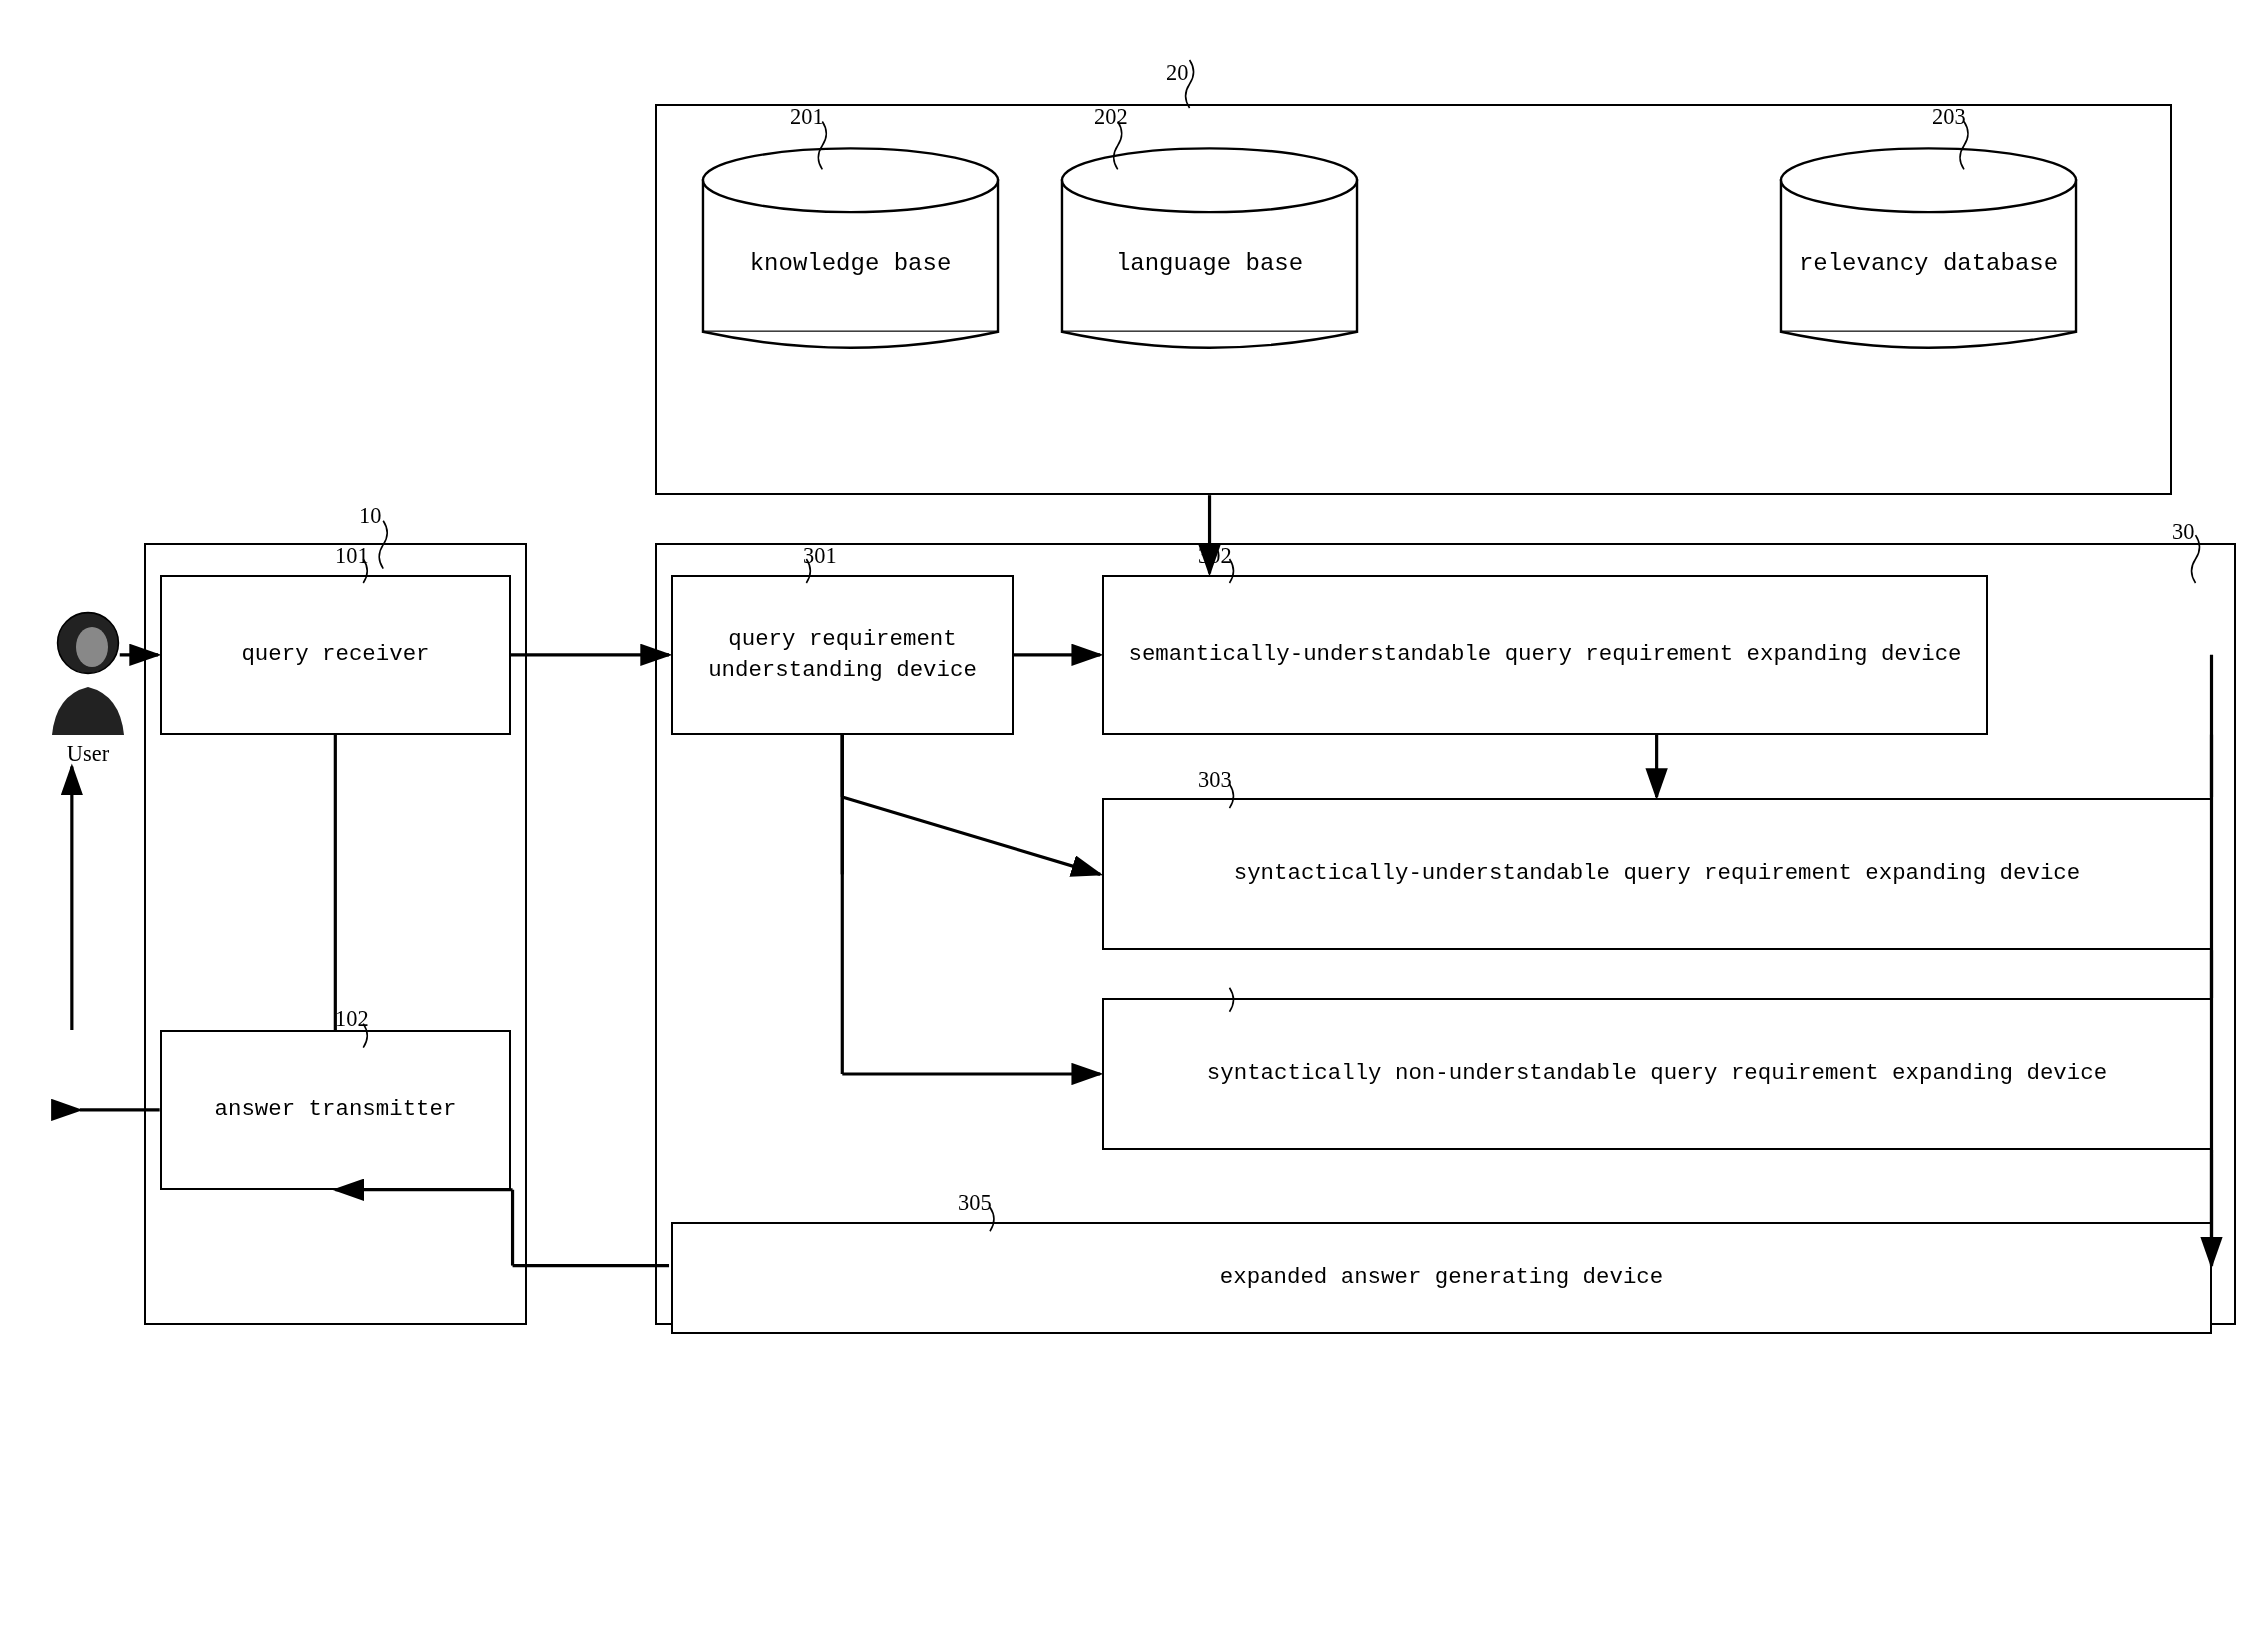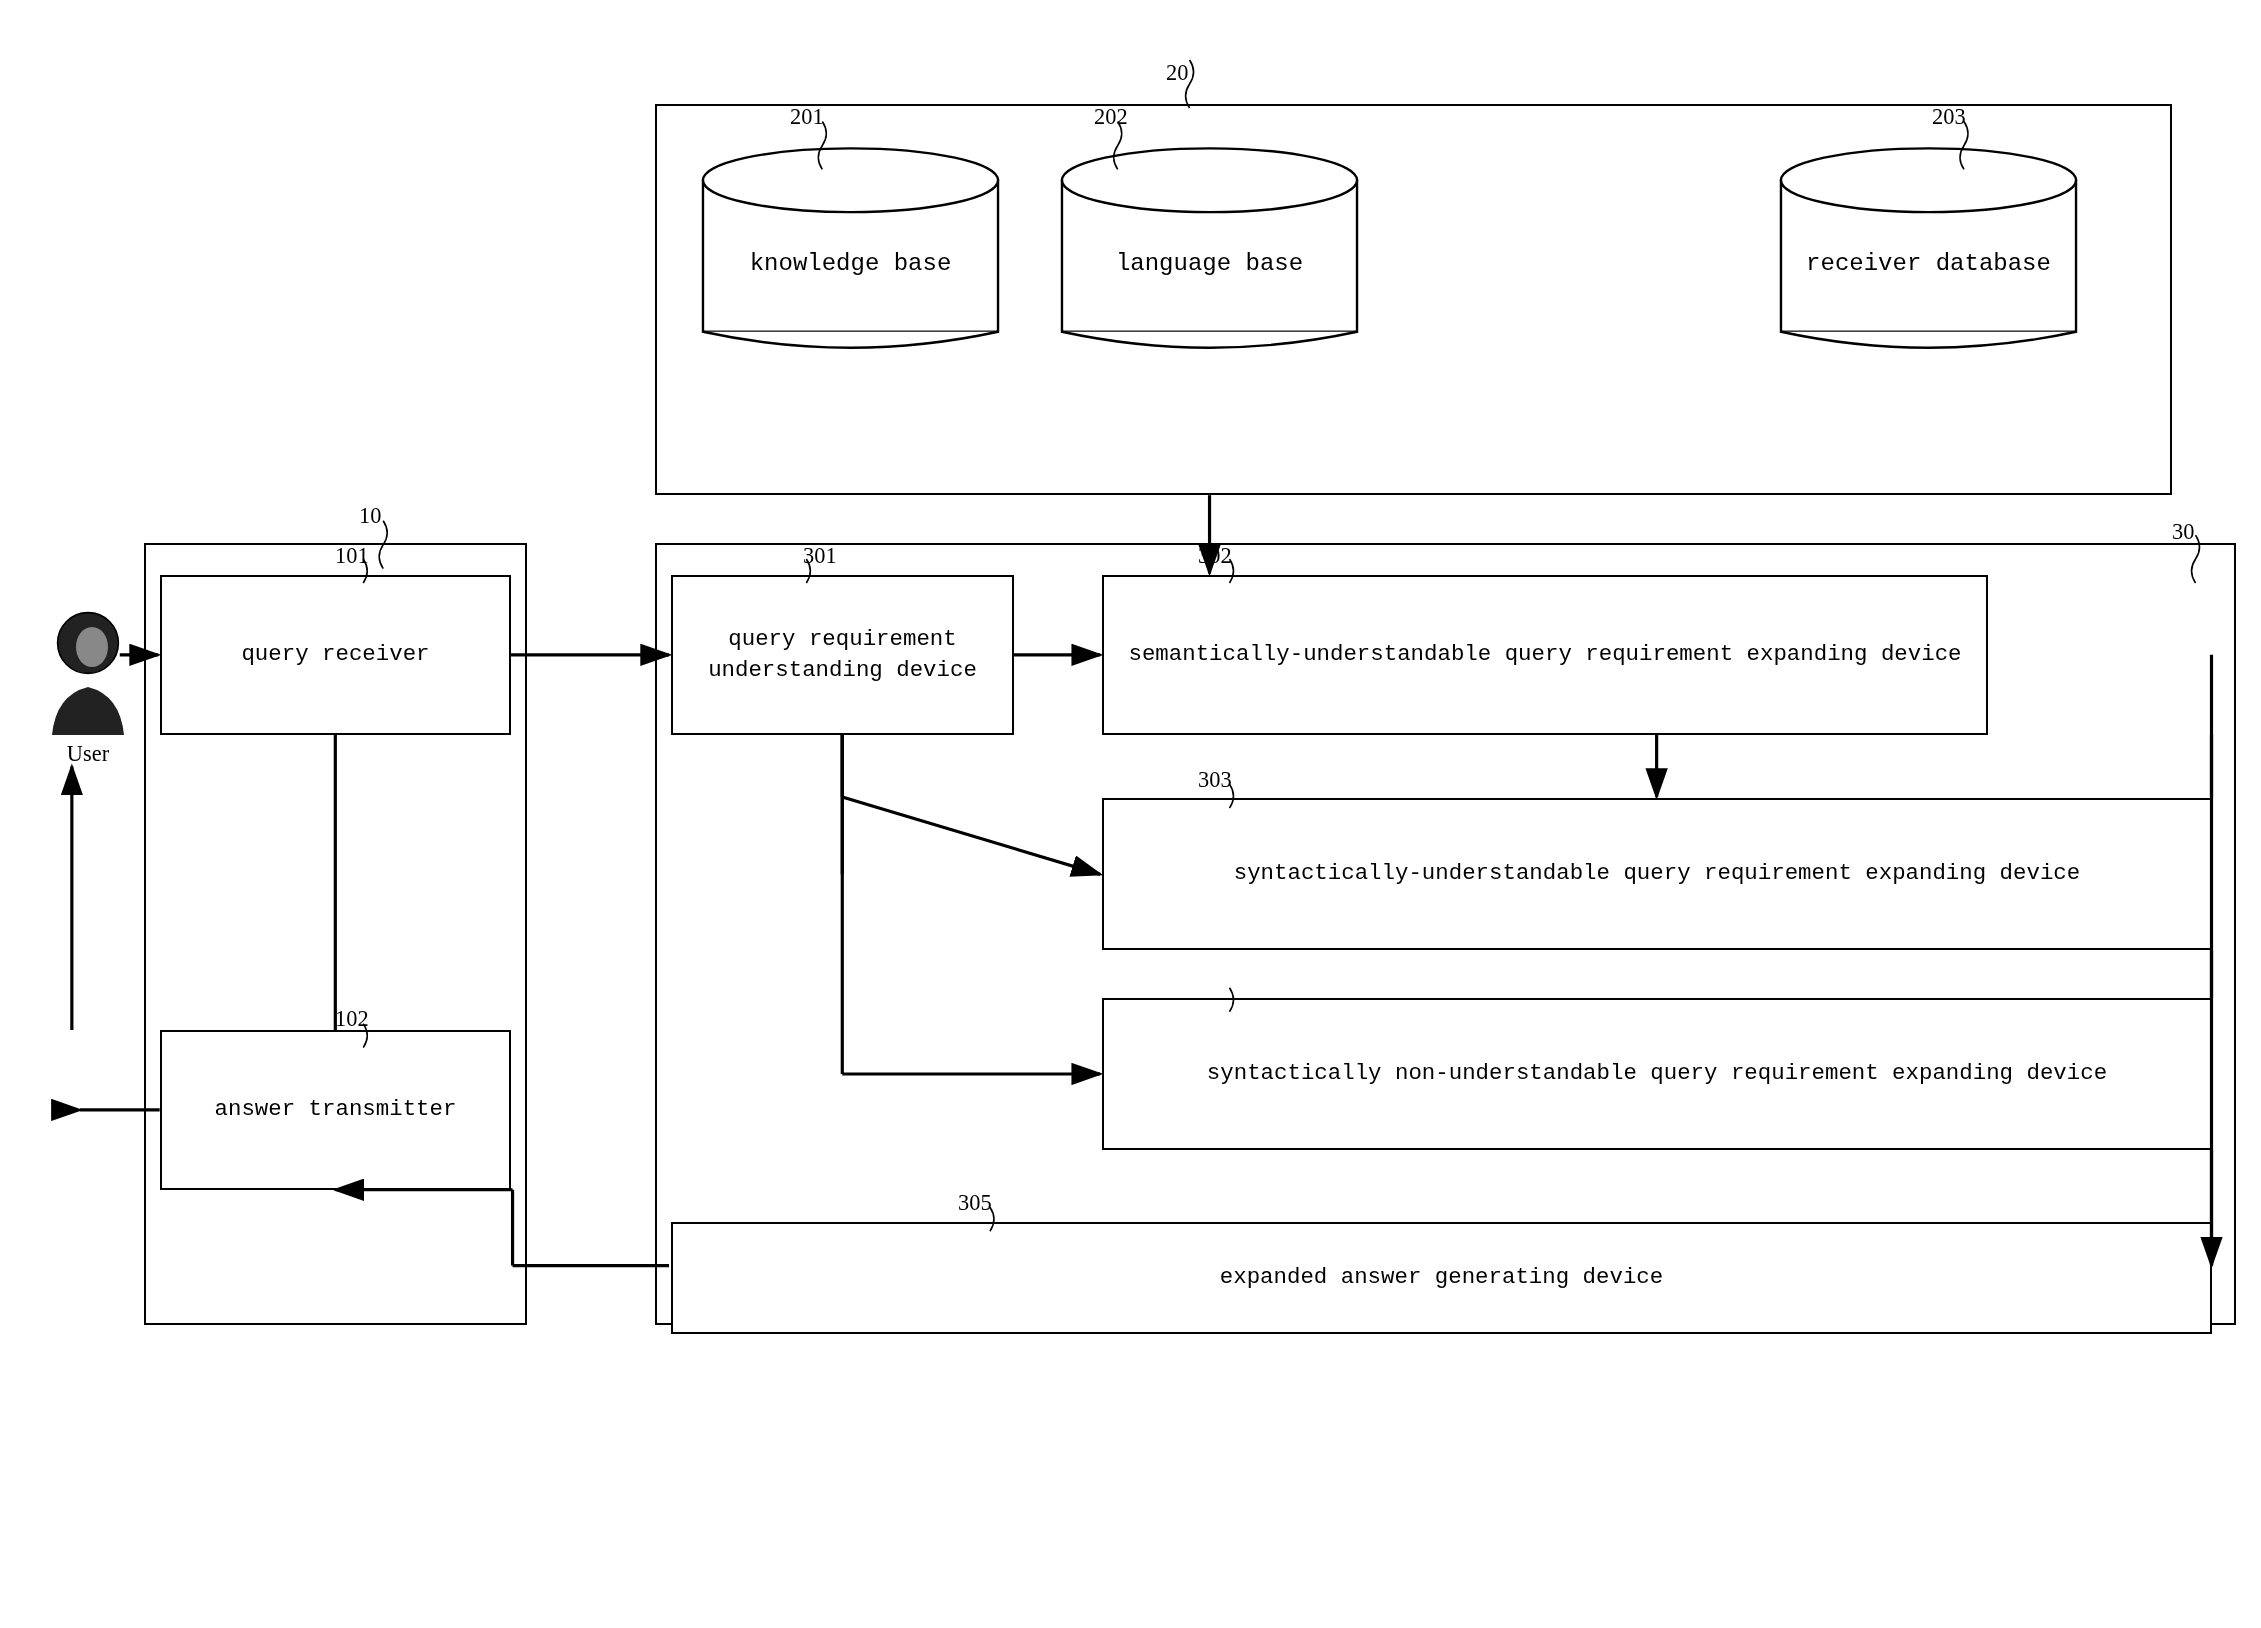--- a/index.html
+++ b/index.html
@@ -129,21 +129,21 @@
     </svg>
     <div class="cylinder-label">language base</div>
   </div>
 
   <div class="cylinder" style="left:1773px; top:140px; width:311px; height:224px;">
     <svg viewBox="0 0 390 280" xmlns="http://www.w3.org/2000/svg">
       <rect x="10" y="50" width="370" height="190" fill="white" stroke="black" stroke-width="3"></rect>
       <ellipse cx="195" cy="50" rx="185" ry="40" fill="white" stroke="black" stroke-width="3"></ellipse>
       <path d="M 10 240 Q 195 280 380 240" fill="white" stroke="black" stroke-width="3"></path>
     </svg>
-    <div class="cylinder-label">receiver
+    <div class="cylinder-label">relevancy
 database</div>
   </div>
 
   <div class="outer-box" style="left:144px; top:543px; width:383px; height:782px;"></div>
 
   <div class="ref-label" style="left:359px; top:503px;">10</div>
 
   <div class="ref-label" style="left:335px; top:543px;">101</div>
 
   <div class="box" style="left:160px; top:575px; width:351px; height:160px;">

